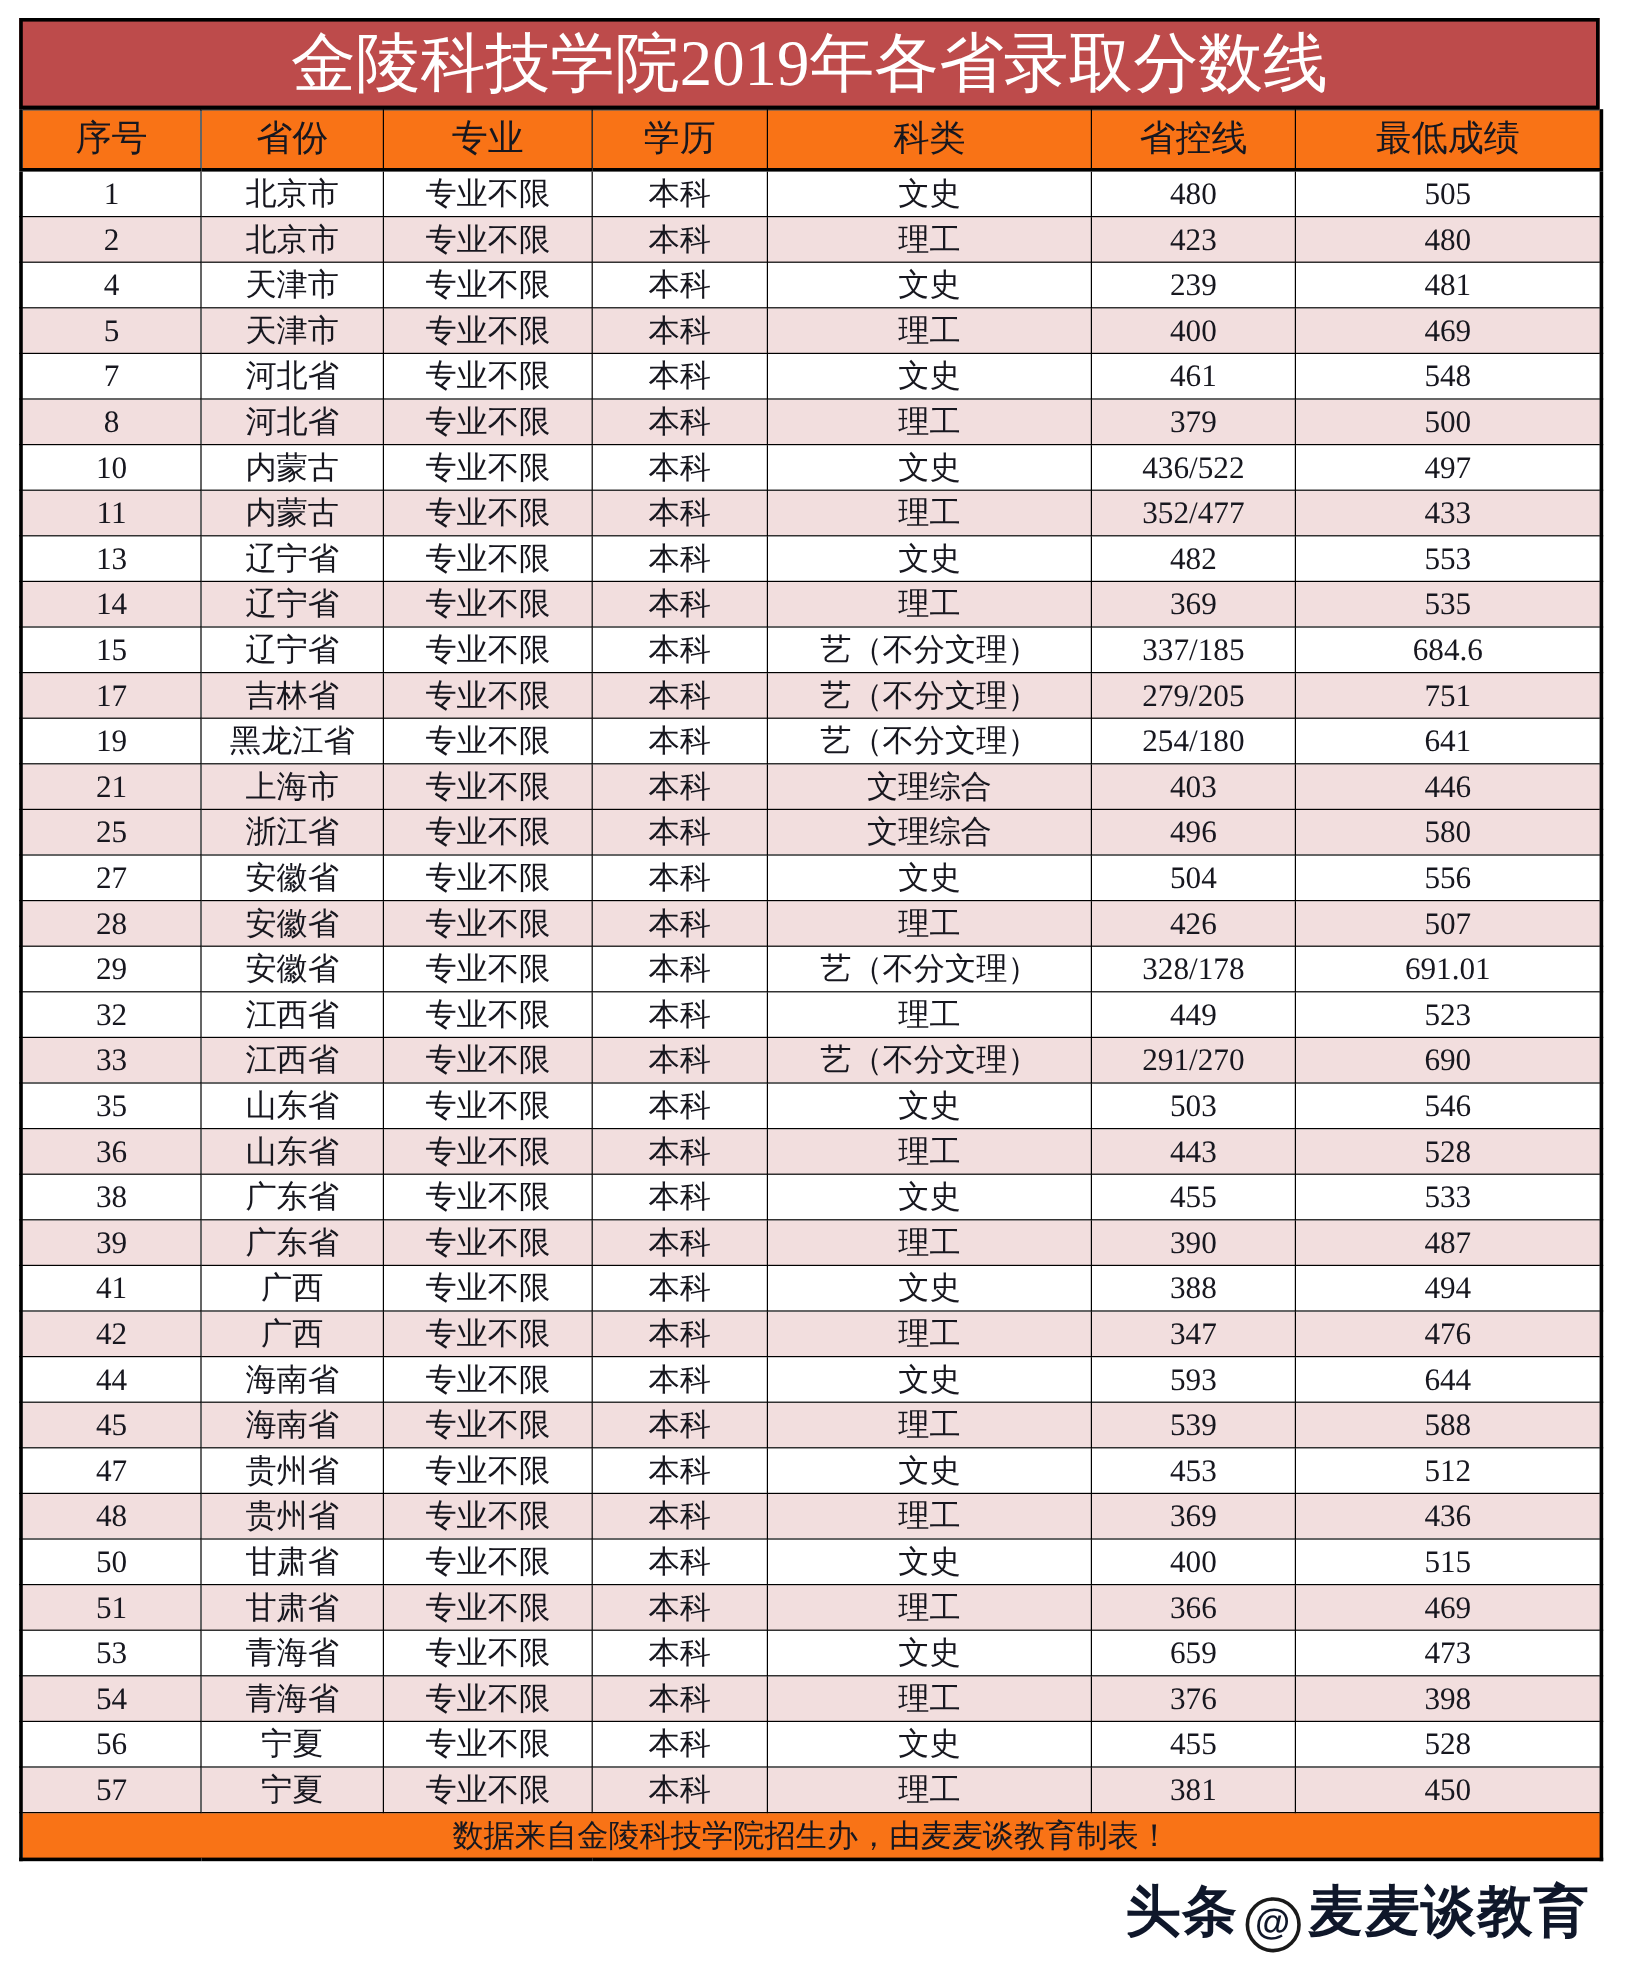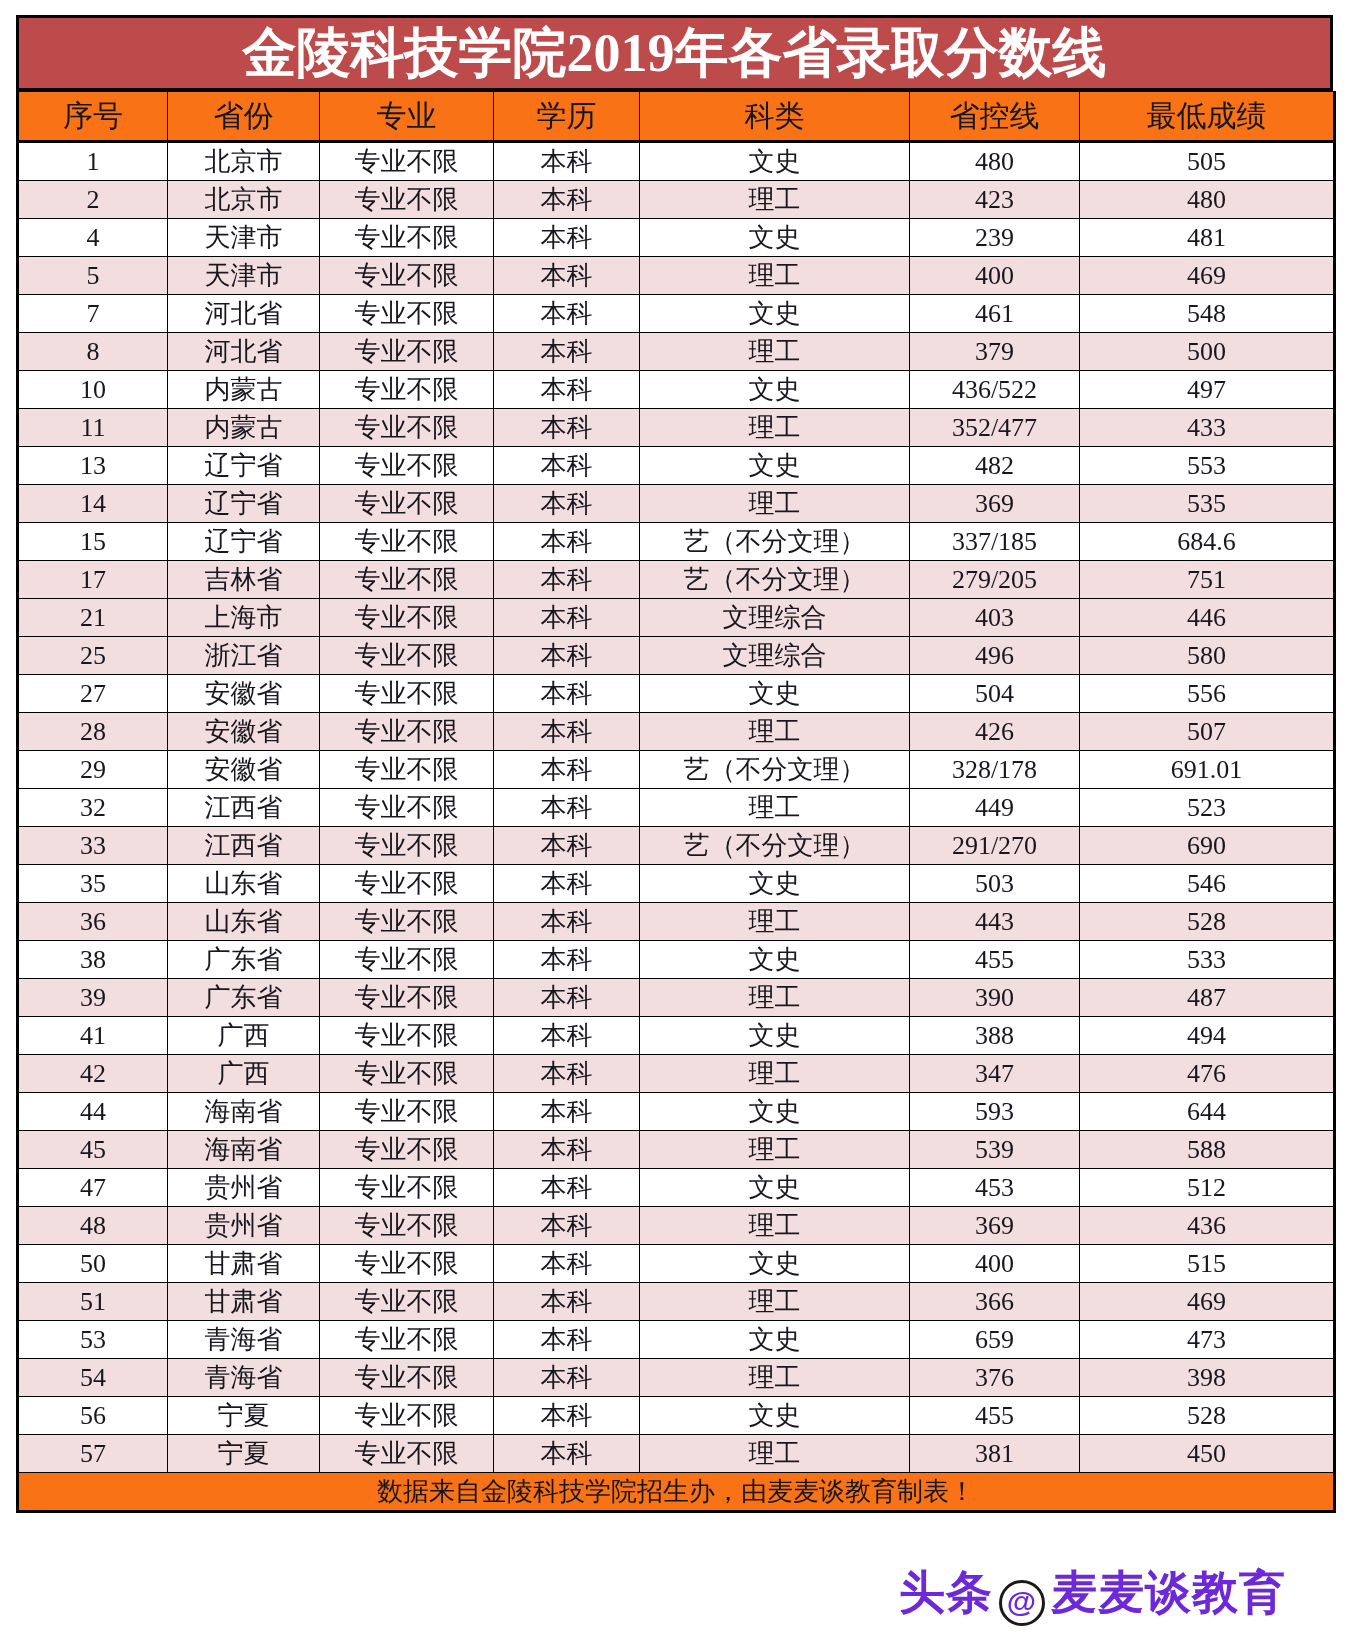--- a/index.html
+++ b/index.html
@@ -29,21 +29,21 @@
     border: 3px solid #000000;
     border-bottom-width: 3px;
     box-sizing: border-box;
     display: flex;
     align-items: center;
     justify-content: center;
   }
   .title-text {
     color: #ffffff;
     font-size: 54px;
-    font-weight: bold;
+    font-weight: normal;
     line-height: 1;
     letter-spacing: 0px;
     white-space: nowrap;
     font-family: "Liberation Serif", "DejaVu Serif", serif;
   }
 
   
   table.grid {
     border-collapse: collapse;
     width: 1317px;
@@ -90,25 +90,25 @@
   .footer-row td {
     height: 40px;
     font-size: 27px;
     background: #f97316;
     border-top: 3px solid #000000;
   }
 
   
   #watermark {
     position: absolute;
-    left: 899px;
+    left: 938px;
     top: 1562px;
     font-size: 46px;
     font-weight: bold;
-    color: #6d28d9;
+    color: #0f172a;
     white-space: nowrap;
     letter-spacing: 1px;
     font-family: "Liberation Sans", "DejaVu Sans", sans-serif;
     text-shadow:
        2px 0 0 #ffffff, -2px 0 0 #ffffff,
        0 2px 0 #ffffff, 0 -2px 0 #ffffff,
        2px 2px 0 #ffffff, -2px 2px 0 #ffffff,
        2px -2px 0 #ffffff, -2px -2px 0 #ffffff,
        3px 3px 0 #ffffff, -3px -3px 0 #ffffff;
     pointer-events: none;
@@ -258,20 +258,29 @@
         </tr>
         <tr class="alt">
           <td>17</td>
           <td>吉林省</td>
           <td>专业不限</td>
           <td>本科</td>
           <td>艺（不分文理）</td>
           <td>279/205</td>
           <td>751</td>
         </tr>
+        <tr class="plain">
+          <td>19</td>
+          <td>黑龙江省</td>
+          <td>专业不限</td>
+          <td>本科</td>
+          <td>艺（不分文理）</td>
+          <td>254/180</td>
+          <td>641</td>
+        </tr>
         <tr class="alt">
           <td>21</td>
           <td>上海市</td>
           <td>专业不限</td>
           <td>本科</td>
           <td>文理综合</td>
           <td>403</td>
           <td>446</td>
         </tr>
         <tr class="alt">

